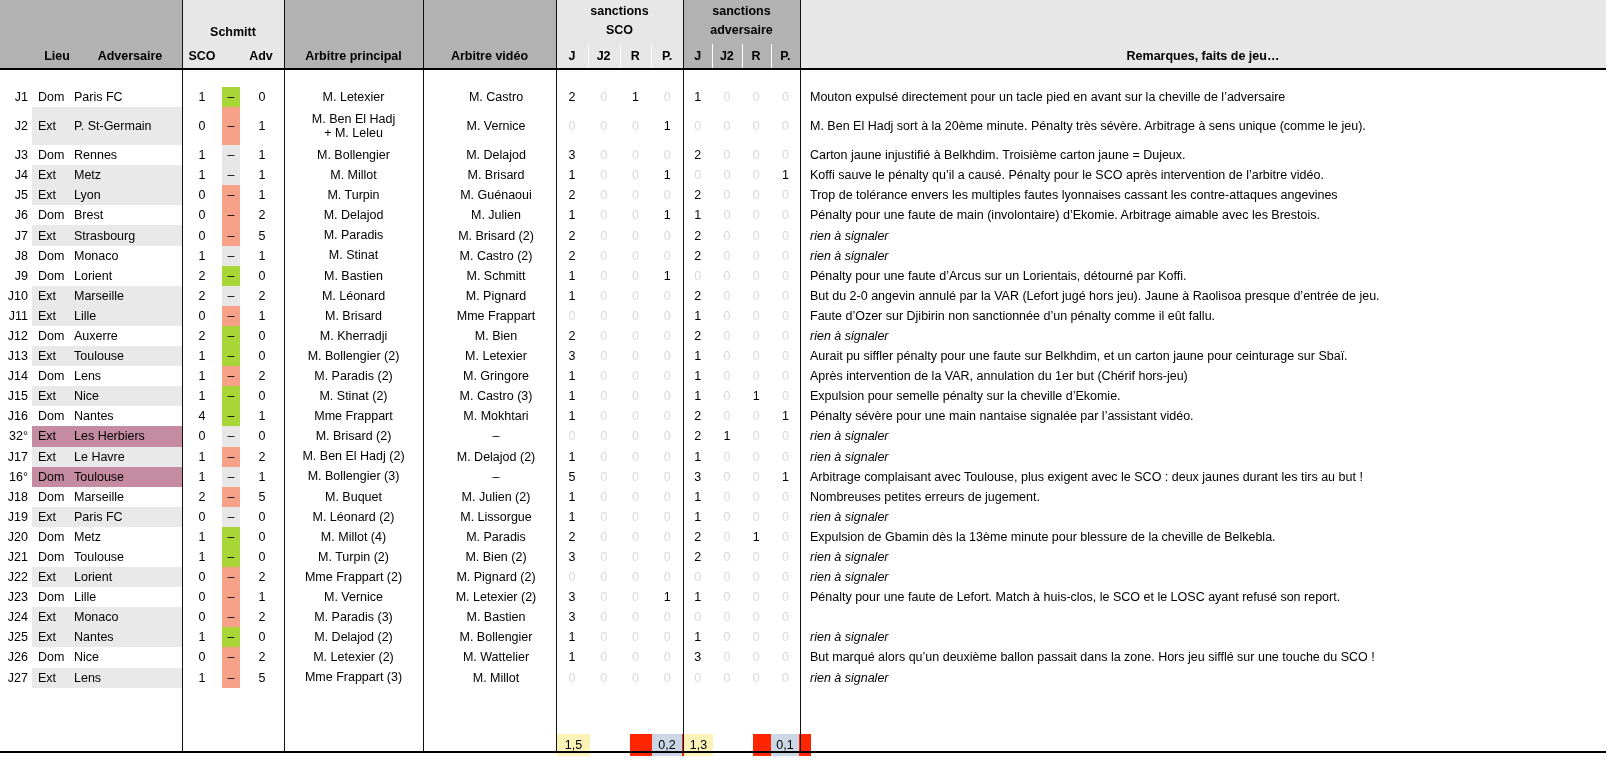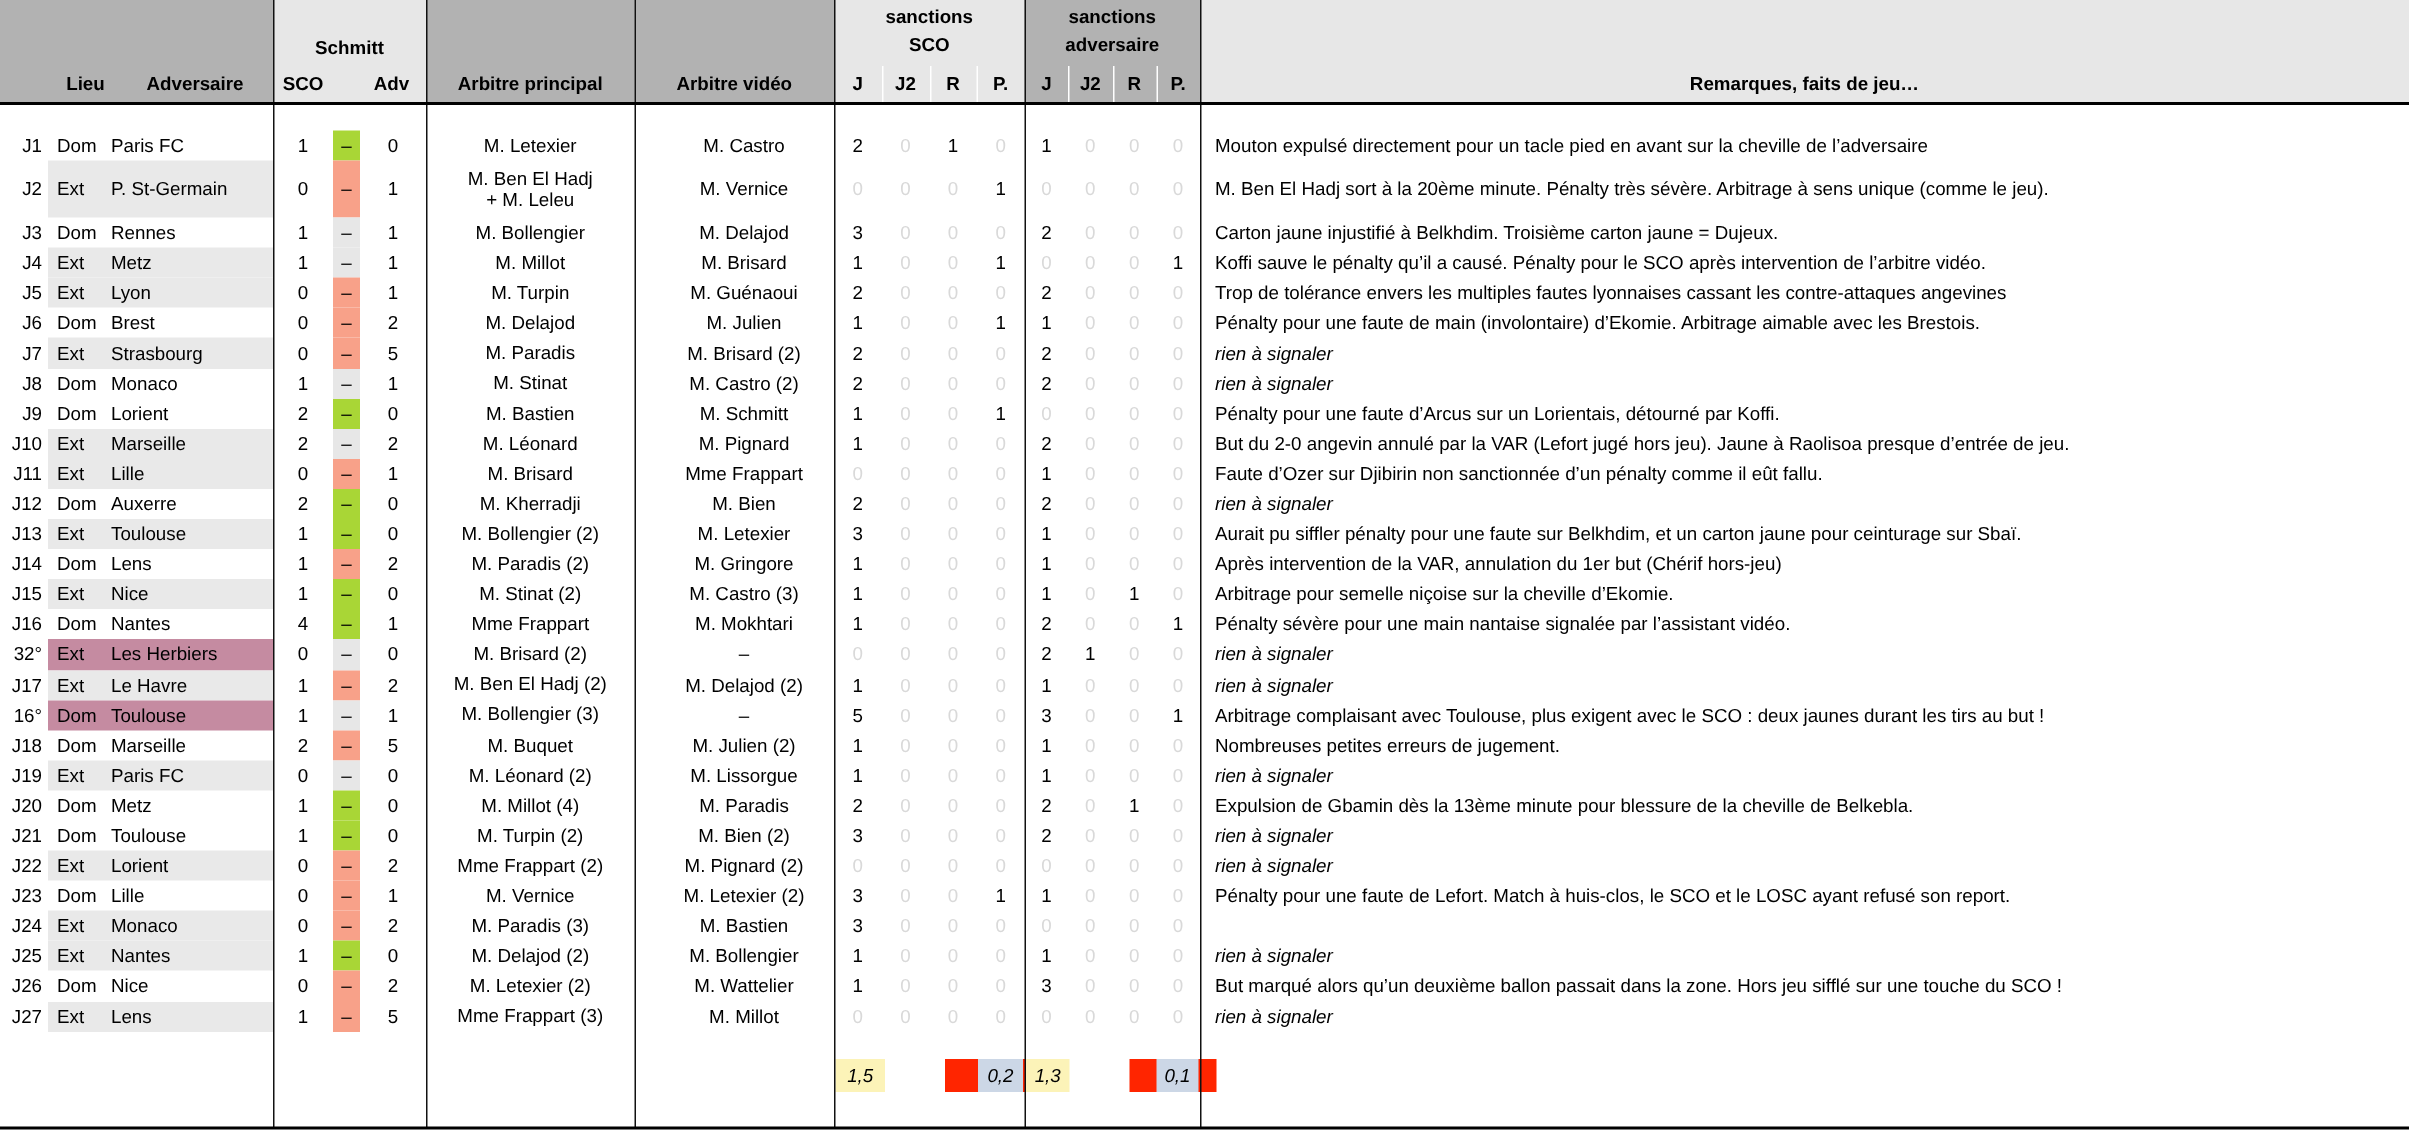--- a/index.html
+++ b/index.html
@@ -42,21 +42,21 @@
   .s2 { width:44px; text-align:center; }
   .ref1 { width:139px; text-align:center; white-space:pre-line; line-height:1.15; }
   .ref2 { width:133px; text-align:center;padding-left:13px; }
   .sj { width:31.75px; text-align:center; }
   .aj { width:29.25px; text-align:center; }
   .zero { color:#d9d9d9; }
   .rem { flex:1 1 auto; padding-left:10px; white-space:nowrap; overflow:hidden; }
   .rem.it { font-style:italic; }
 
   
-  .sumcell { position:absolute; top:706px; height:22px; line-height:22px; text-align:center; z-index:3;font-style:italic; }
+  .sumcell { position:absolute; top:734px; height:22px; line-height:22px; text-align:center; z-index:3; }
   .sum-y { background:#fcf3b8; }
   .sum-r { background:#ff2500; color:#ffffff;margin-left:40px; }
   .sum-b { background:#ccd7e6; }
 </style>
 </head>
 <body>
 
 <div class="sheet">
 
   <div class="hblock hb-mid" style="left:0;width:182px"></div>
@@ -450,21 +450,21 @@
     <div class="c ref1">M. Stinat (2)</div>
     <div class="c ref2">M. Castro (3)</div>
     <div class="c sj">1</div>
     <div class="c sj zero">0</div>
     <div class="c sj zero">0</div>
     <div class="c sj zero">0</div>
     <div class="c aj">1</div>
     <div class="c aj zero">0</div>
     <div class="c aj">1</div>
     <div class="c aj zero">0</div>
-    <div class="c rem">Arbitrage pour semelle niçoise sur la cheville d’Ekomie.</div>
+    <div class="c rem">Expulsion pour semelle pénalty sur la cheville d’Ekomie.</div>
   </div>
 
   <div class="row">
     <div class="c day">J16</div>
     <div class="c stripe">
       <div class="c lieu">Dom</div>
       <div class="c advname">Nantes</div>
     </div>
     <div class="c s1">4</div>
     <div class="c dash win">

